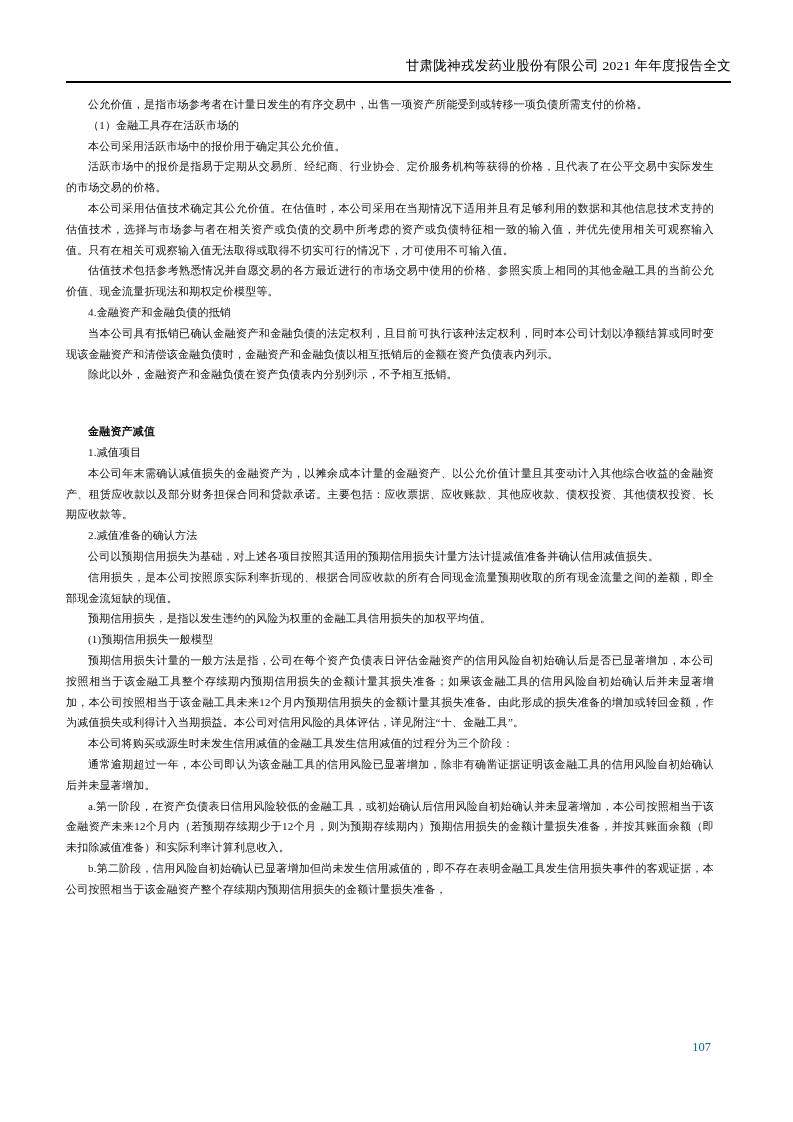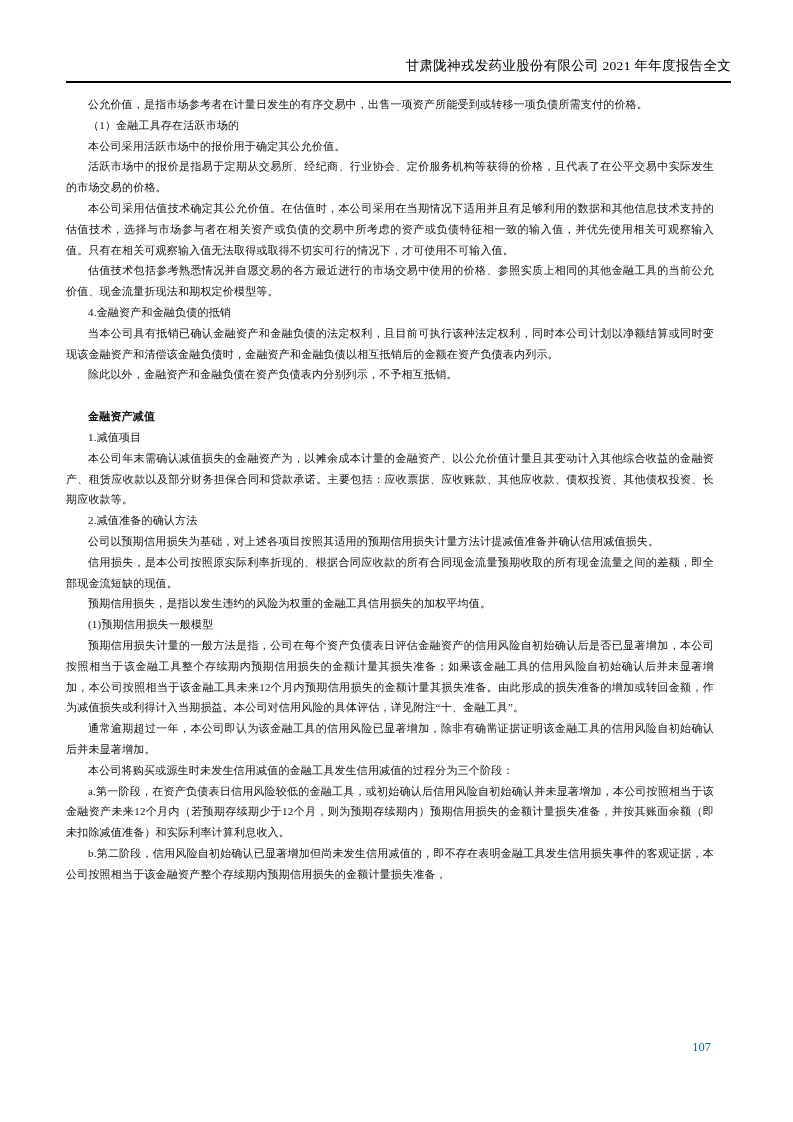--- a/index.html
+++ b/index.html
@@ -43,21 +43,21 @@
     letter-spacing: 0.2px;
   }
   .content p {
     margin: 0;
     padding: 0;
     text-indent: 2em;
     text-align-last: left;
   }
   .content p.heading {
     font-weight: bold;
-    margin-top: 21px;
+    margin-top: 36px;
   }
   .page-number {
     position: absolute;
     top: 1040px;
     right: 82px;
     font-size: 12.5px;
     color: #0369a1;
   }
 </style>
 </head>
@@ -82,21 +82,21 @@
     <p>除此以外，金融资产和金融负债在资产负债表内分别列示，不予相互抵销。</p>
     <p class="heading">金融资产减值</p>
     <p>1.减值项目</p>
     <p>本公司年末需确认减值损失的金融资产为，以摊余成本计量的金融资产、以公允价值计量且其变动计入其他综合收益的金融资产、租赁应收款以及部分财务担保合同和贷款承诺。主要包括：应收票据、应收账款、其他应收款、债权投资、其他债权投资、长期应收款等。</p>
     <p>2.减值准备的确认方法</p>
     <p>公司以预期信用损失为基础，对上述各项目按照其适用的预期信用损失计量方法计提减值准备并确认信用减值损失。</p>
     <p>信用损失，是本公司按照原实际利率折现的、根据合同应收款的所有合同现金流量预期收取的所有现金流量之间的差额，即全部现金流短缺的现值。</p>
     <p>预期信用损失，是指以发生违约的风险为权重的金融工具信用损失的加权平均值。</p>
     <p>(1)预期信用损失一般模型</p>
     <p>预期信用损失计量的一般方法是指，公司在每个资产负债表日评估金融资产的信用风险自初始确认后是否已显著增加，本公司按照相当于该金融工具整个存续期内预期信用损失的金额计量其损失准备；如果该金融工具的信用风险自初始确认后并未显著增加，本公司按照相当于该金融工具未来12个月内预期信用损失的金额计量其损失准备。由此形成的损失准备的增加或转回金额，作为减值损失或利得计入当期损益。本公司对信用风险的具体评估，详见附注“十、金融工具”。</p>
+    <p>本公司将购买或源生时未发生信用减值的金融工具发生信用减值的过程分为三个阶段：</p>
     <p>通常逾期超过一年，本公司即认为该金融工具的信用风险已显著增加，除非有确凿证据证明该金融工具的信用风险自初始确认后并未显著增加。</p>
-    <p>本公司将购买或源生时未发生信用减值的金融工具发生信用减值的过程分为三个阶段：</p>
     <p>a.第一阶段，在资产负债表日信用风险较低的金融工具，或初始确认后信用风险自初始确认并未显著增加，本公司按照相当于该金融资产未来12个月内（若预期存续期少于12个月，则为预期存续期内）预期信用损失的金额计量损失准备，并按其账面余额（即未扣除减值准备）和实际利率计算利息收入。</p>
     <p>b.第二阶段，信用风险自初始确认已显著增加但尚未发生信用减值的，即不存在表明金融工具发生信用损失事件的客观证据，本公司按照相当于该金融资产整个存续期内预期信用损失的金额计量损失准备，</p>
   </div>
 
   <div class="page-number">107</div>
 
 </div>
 
 </body></html>

